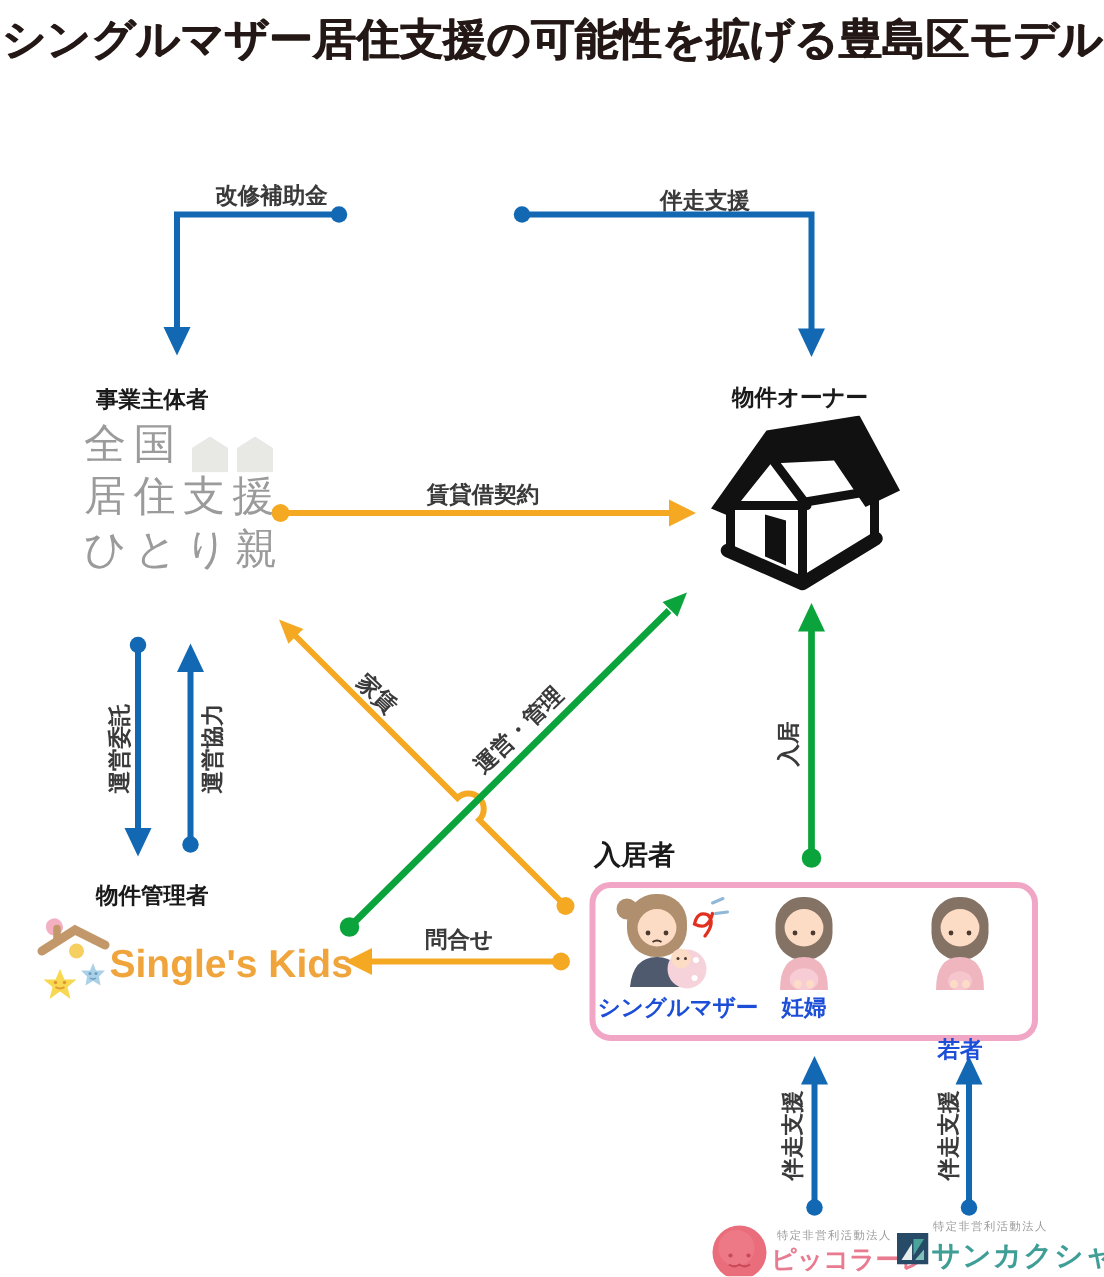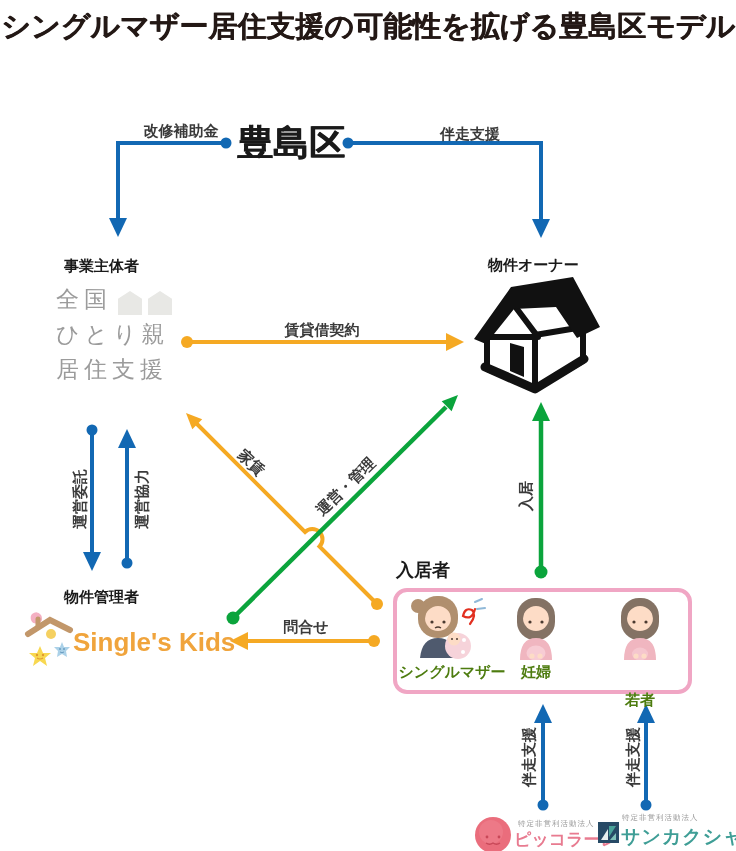--- a/index.html
+++ b/index.html
@@ -11,27 +11,27 @@
          font-size:29px;font-weight:900;color:#231815;white-space:nowrap;
          text-shadow:0.7px 0 0 #231815;letter-spacing:0;}
   .city{position:absolute;left:291px;top:143px;transform:translate(-50%,-50%);
         font-size:36px;font-weight:900;color:#1a1a1a;text-shadow:0.8px 0 0 #1a1a1a;white-space:nowrap;}
   .lbl{position:absolute;font-size:15px;font-weight:bold;color:#3a3a3a;
        white-space:nowrap;transform:translate(-50%,-50%);}
   .rot45{transform:translate(-50%,-50%) rotate(43deg);}
   .rotm45{transform:translate(-50%,-50%) rotate(-44deg);}
   .rotm90{transform:translate(-50%,-50%) rotate(-90deg);}
   .node{position:absolute;font-weight:bold;color:#1a1a1a;font-size:15px;white-space:nowrap;}
-  .org{position:absolute;left:56px;top:280px;color:#9b9b9b;font-size:23px;letter-spacing:5px;}
+  .org{position:absolute;left:56px;top:280px;color:#9b9b9b;font-size:28px;letter-spacing:5px;}
   .org .row{display:flex;align-items:flex-end;height:35px;}
   .ghouse{display:inline-block;width:24px;height:24px;background:#e8e8e5;margin-left:6px;
           clip-path:polygon(50% 0,100% 32%,100% 100%,0 100%,0 32%);}
   .pinkbox{position:absolute;left:393px;top:588px;width:299px;height:106px;
            border:4px solid var(--pink);border-radius:14px;box-sizing:border-box;background:#fff;}
-  .member-lbl{position:absolute;font-size:15px;font-weight:bold;color:#4d7c0f;
+  .member-lbl{position:absolute;font-size:15px;font-weight:bold;color:#1d4ed8;
               transform:translate(-50%,-50%);white-space:nowrap;}
   .sk-text{position:absolute;left:73px;top:627px;font-size:26px;font-weight:800;
            color:#f0a43c;letter-spacing:0;white-space:nowrap;}
   .npo{position:absolute;font-size:7.5px;color:#9a9a9a;white-space:nowrap;letter-spacing:1px;}
   .picco-name{position:absolute;left:514px;top:828px;font-size:17px;font-weight:800;
               color:#e87b90;white-space:nowrap;}
   .sanka-name{position:absolute;left:621px;top:824px;font-size:19px;font-weight:800;
               color:#3f9e96;letter-spacing:1px;white-space:nowrap;}
   .s-blue{stroke:var(--blue);} .f-blue{fill:var(--blue);}
   .s-orange{stroke:var(--orange);} .f-orange{fill:var(--orange);}
@@ -105,21 +105,20 @@
       <circle cx="543" cy="805" r="5.5" class="f-blue"></circle>
       <polygon points="534,723 552,723 543,704" class="f-blue"></polygon>
     </g>
     <g>
       <line x1="646" y1="805" x2="646" y2="721" class="s-blue" stroke-width="4"></line>
       <circle cx="646" cy="805" r="5.5" class="f-blue"></circle>
       <polygon points="637,723 655,723 646,704" class="f-blue"></polygon>
     </g>
   </svg>
 
-  <div class="city">豊島区</div>
 
   <div class="lbl" style="left:181px;top:131px">改修補助金</div>
   <div class="lbl" style="left:470px;top:134px">伴走支援</div>
   <div class="lbl" style="left:322px;top:330px">賃貸借契約</div>
   <div class="lbl rot45" style="left:251px;top:463px">家賃</div>
   <div class="lbl rotm45" style="left:346px;top:487px">運営・管理</div>
   <div class="lbl rotm90" style="left:80px;top:499px">運営委託</div>
   <div class="lbl rotm90" style="left:142px;top:499px">運営協力</div>
   <div class="lbl rotm90" style="left:526px;top:496px">入居</div>
   <div class="lbl" style="left:306px;top:627px">問合せ</div>
@@ -127,24 +126,24 @@
   <div class="lbl rotm90" style="left:633px;top:757px">伴走支援</div>
 
   <div class="node" style="left:64px;top:257px">事業主体者</div>
   <div class="org">
     <div class="row">
       <span>全国</span>
       <span class="ghouse"></span>
       <span class="ghouse"></span>
     </div>
     <div class="row">
-      <span>ひとり親</span>
+      <span>居住支援</span>
     </div>
     <div class="row">
-      <span>居住支援</span>
+      <span>ひとり親</span>
     </div>
   </div>
 
   <div class="node" style="left:488px;top:256px">物件オーナー</div>
   <svg class="abs" style="left:474px;top:277px" width="127" height="118" viewBox="0 0 127 118">
     <polygon points="13,58 61,58 61,112 13,92" fill="#fff" stroke="#111" stroke-width="6" stroke-linejoin="round"></polygon>
     <polygon points="61,58 109,50 109,84 61,112" fill="#fff" stroke="#111" stroke-width="6" stroke-linejoin="round"></polygon>
     <polygon points="37,24 10,60 64,60" fill="#fff" stroke="#111" stroke-width="6" stroke-linejoin="round"></polygon>
     <polygon points="0,62 37,10 99,0 126,50 103,61 82,30 40,32 12,67" fill="#111"></polygon>
     <polygon points="36,66 50,70 50,100 36,94" fill="#111"></polygon>

